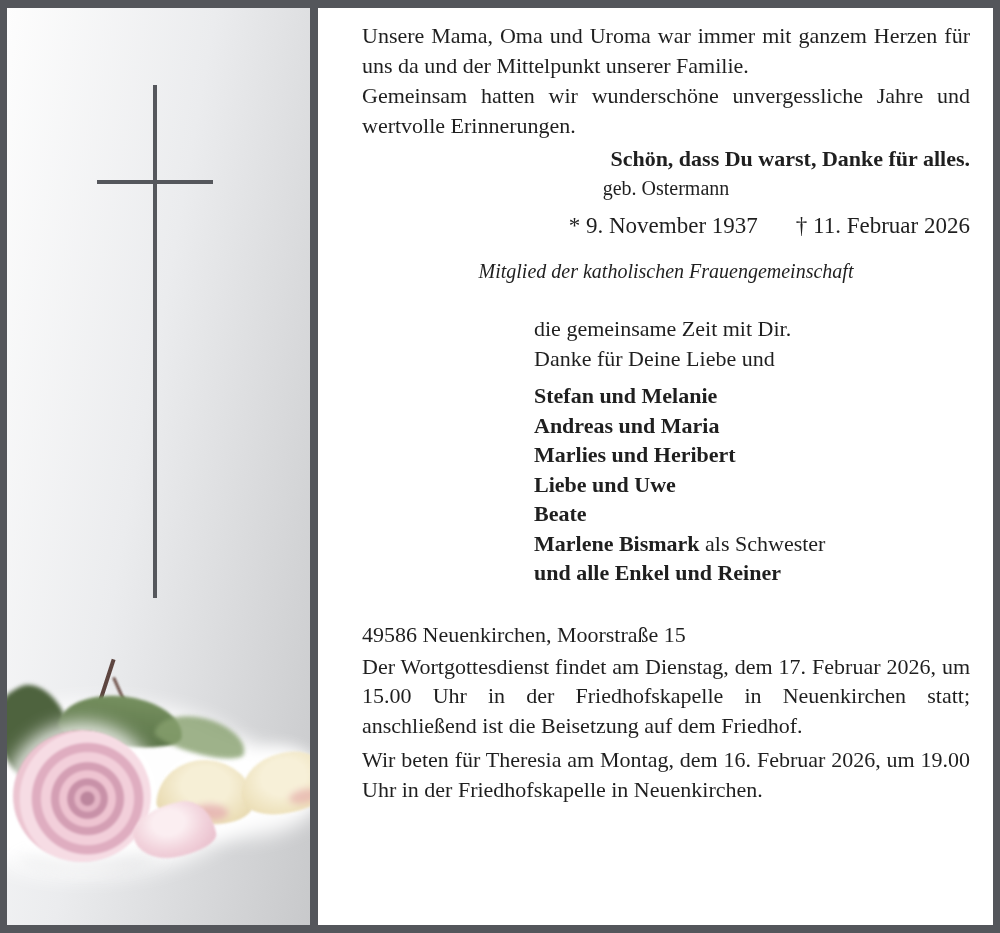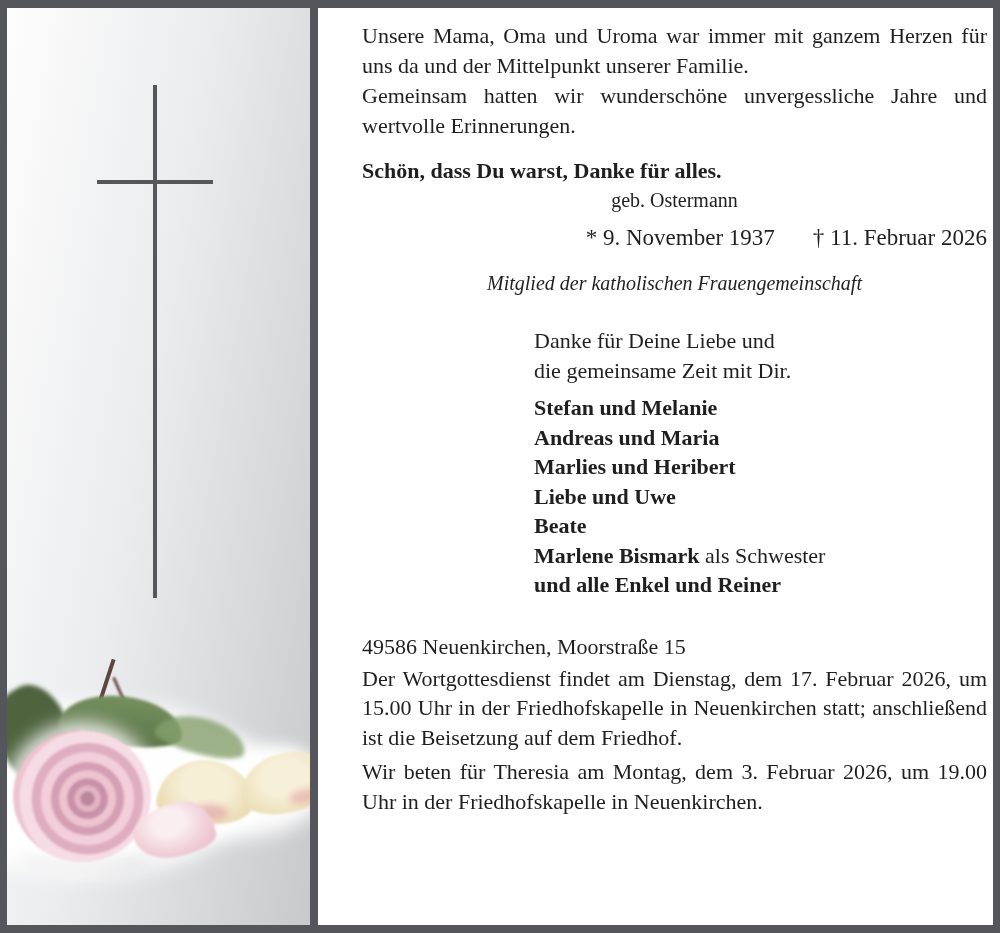--- a/index.html
+++ b/index.html
@@ -67,27 +67,27 @@
     background:rgba(224,150,165,.55); border-radius:50%; filter:blur(3px); }
   .petal-cream-r { left:233px; top:103px; width:90px; height:60px;
     background:radial-gradient(ellipse at 50% 40%, #f7f0d8 0 35%, #eee2bd 70%, #e2d2a6 100%);
     border-radius:55% 45% 50% 50% / 65% 60% 35% 40%; transform:rotate(-12deg); }
   .petal-cream-r::after { content:""; position:absolute; left:46px; top:40px; width:30px; height:14px;
     background:rgba(226,152,160,.5); border-radius:50%; filter:blur(3px); }
 
   
   .content {
     position:absolute; left:318px; top:8px; width:675px; height:917px;
-    padding-left:44px; padding-right:6px;
+    padding-left:44px; padding-right:23px;
     overflow:hidden;
     font-size:22px; line-height:30px;
   }
   .justified { text-align:justify; }
   .intro-1 { margin-top:13px; }
-  .motto { margin-top:16px; text-align:left; font-weight:bold; font-size:22px; line-height:28px; }
+  .motto { margin-top:4px; text-align:right; font-weight:bold; font-size:22px; line-height:28px; }
   .name { margin-top:10px; text-align:center; font-weight:bold; font-size:52px; line-height:60px; letter-spacing:-0.5px; }
   .maiden { margin-top:2px; text-align:center; font-size:20px; line-height:26px; }
   .dates { margin-top:10px; display:flex; justify-content:flex-end; gap:38px; font-size:23px; line-height:30px; }
   .membership { margin-top:17px; text-align:center; font-style:italic; font-size:20px; line-height:26px; }
   .mourners { margin-left:172px; }
   .thanks { margin-top:30px; }
   .names-list { margin-top:7px; }
   .names-list > div, .sister-line, .last-line { font-weight:bold; line-height:29.5px; }
   .sister-line .regular { font-weight:normal; }
   .address { margin-top:32px; }
@@ -136,34 +136,34 @@
 
     <div class="dates">
       <span>* 9. November 1937</span>
       <span>† 11. Februar 2026</span>
     </div>
 
     <div class="membership">Mitglied der katholischen Frauengemeinschaft</div>
 
     <div class="mourners">
       <div class="thanks">
+        <div>die gemeinsame Zeit mit Dir.</div>
         <div>Danke für Deine Liebe und</div>
-        <div>die gemeinsame Zeit mit Dir.</div>
       </div>
       <div class="names-list">
           <div>Stefan und Melanie</div>
           <div>Andreas und Maria</div>
           <div>Marlies und Heribert</div>
           <div>Liebe und Uwe</div>
           <div>Beate</div>
         </div>
       <div class="sister-line">
         <span>Marlene Bismark</span><span class="regular"> als Schwester</span>
       </div>
       <div class="last-line">und alle Enkel und Reiner</div>
     </div>
 
     <div class="address">49586 Neuenkirchen, Moorstraße 15</div>
     <p class="service justified">Der Wortgottesdienst findet am Dienstag, dem 17. Februar 2026, um 15.00 Uhr in der Friedhofskapelle in Neuenkirchen statt; anschließend ist die Beisetzung auf dem Friedhof.</p>
-    <p class="prayer justified">Wir beten für Theresia am Montag, dem 3. Februar 2026, um 19.00 Uhr in der Friedhofskapelle in Neuenkirchen.</p>
+    <p class="prayer justified">Wir beten für Theresia am Montag, dem 16. Februar 2026, um 19.00 Uhr in der Friedhofskapelle in Neuenkirchen.</p>
   </div>
 
 </div>
 
 </body></html>

